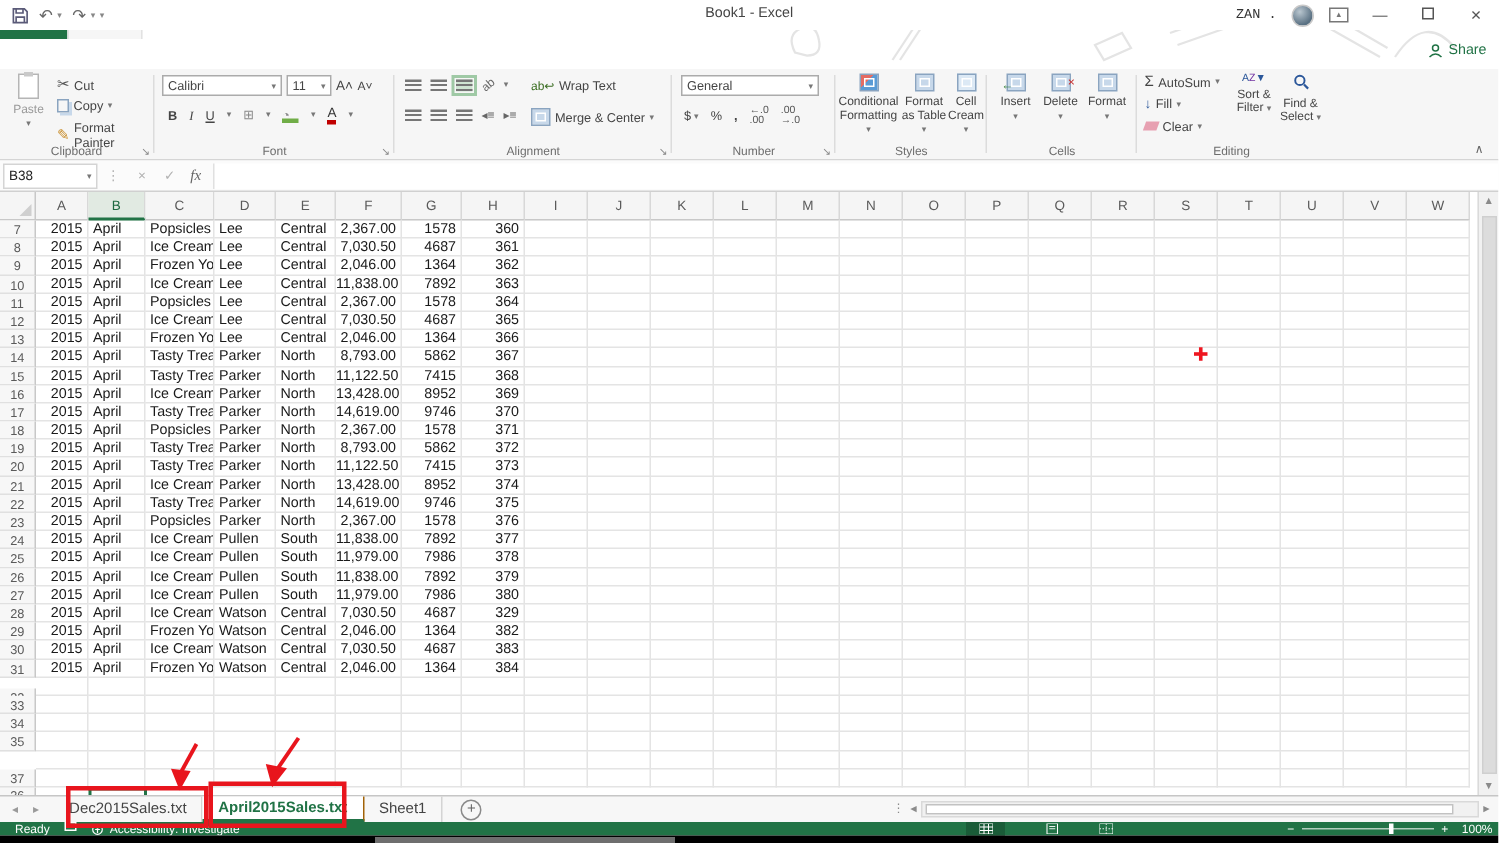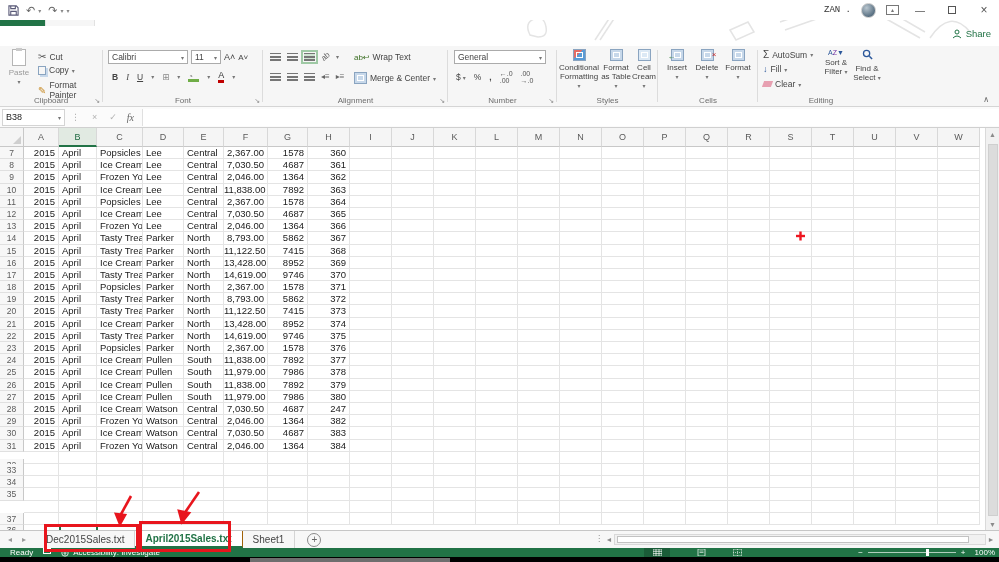--- a/index.html
+++ b/index.html
@@ -117,20 +117,21 @@
   <div class="qat abs">
     <svg width="11" height="11" viewBox="0 0 12 12">
         <path d="M1 1 h8 l2 2 v8 h-10 z M3 1 v3 h5 v-3 M3 7 h6 v4 h-6 z" fill="none" stroke="#5a5a78" stroke-width="1.2"></path>
       </svg>
     <span class="undo-redo">↶</span>
       <span class="caret">▾</span>
     <span class="undo-redo">↷</span>
       <span class="caret">▾</span>
     <span class="caret">▾</span>
   </div>
+  <div id="win-title" class="abs">Book1 - Excel</div>
   <div id="title-right" class="abs">
     <span id="user-name">ZAN .</span>
     <span id="avatar"></span>
     <span class="ribbon-opts">▴</span>
     <span class="win-btn">—</span>
     <span class="win-btn"><span class="restore-glyph" style="display:inline-block"></span></span>
     <span class="win-btn" style="font-size:12px">×</span>
   </div>
 </div>
 
@@ -885,21 +886,21 @@
       <div class="cell l" style="left: 896px; top: 262.8px; width: 42px; height: 12.19px;"></div>
       <div class="cell l" style="left: 938px; top: 262.8px; width: 42px; height: 12.19px;"></div>
       <div class="rowhead" style="top: 274.99px; height: 12.19px; line-height: 12.19px;">28</div>
       <div class="cell r" style="left: 24px; top: 274.99px; width: 35px; height: 12.19px;">2015</div>
       <div class="cell l" style="left: 59px; top: 274.99px; width: 38px; height: 12.19px;">April</div>
       <div class="cell l" style="left: 97px; top: 274.99px; width: 46px; height: 12.19px;">Ice Cream</div>
       <div class="cell l" style="left: 143px; top: 274.99px; width: 41px; height: 12.19px;">Watson</div>
       <div class="cell l" style="left: 184px; top: 274.99px; width: 40px; height: 12.19px;">Central</div>
       <div class="cell r" style="left: 224px; top: 274.99px; width: 44px; height: 12.19px;">7,030.50</div>
       <div class="cell r" style="left: 268px; top: 274.99px; width: 40px; height: 12.19px;">4687</div>
-      <div class="cell r" style="left: 308px; top: 274.99px; width: 42px; height: 12.19px;">247</div>
+      <div class="cell r" style="left: 308px; top: 274.99px; width: 42px; height: 12.19px;">329</div>
       <div class="cell l" style="left: 350px; top: 274.99px; width: 42px; height: 12.19px;"></div>
       <div class="cell l" style="left: 392px; top: 274.99px; width: 42px; height: 12.19px;"></div>
       <div class="cell l" style="left: 434px; top: 274.99px; width: 42px; height: 12.19px;"></div>
       <div class="cell l" style="left: 476px; top: 274.99px; width: 42px; height: 12.19px;"></div>
       <div class="cell l" style="left: 518px; top: 274.99px; width: 42px; height: 12.19px;"></div>
       <div class="cell l" style="left: 560px; top: 274.99px; width: 42px; height: 12.19px;"></div>
       <div class="cell l" style="left: 602px; top: 274.99px; width: 42px; height: 12.19px;"></div>
       <div class="cell l" style="left: 644px; top: 274.99px; width: 42px; height: 12.19px;"></div>
       <div class="cell l" style="left: 686px; top: 274.99px; width: 42px; height: 12.19px;"></div>
       <div class="cell l" style="left: 728px; top: 274.99px; width: 42px; height: 12.19px;"></div>

